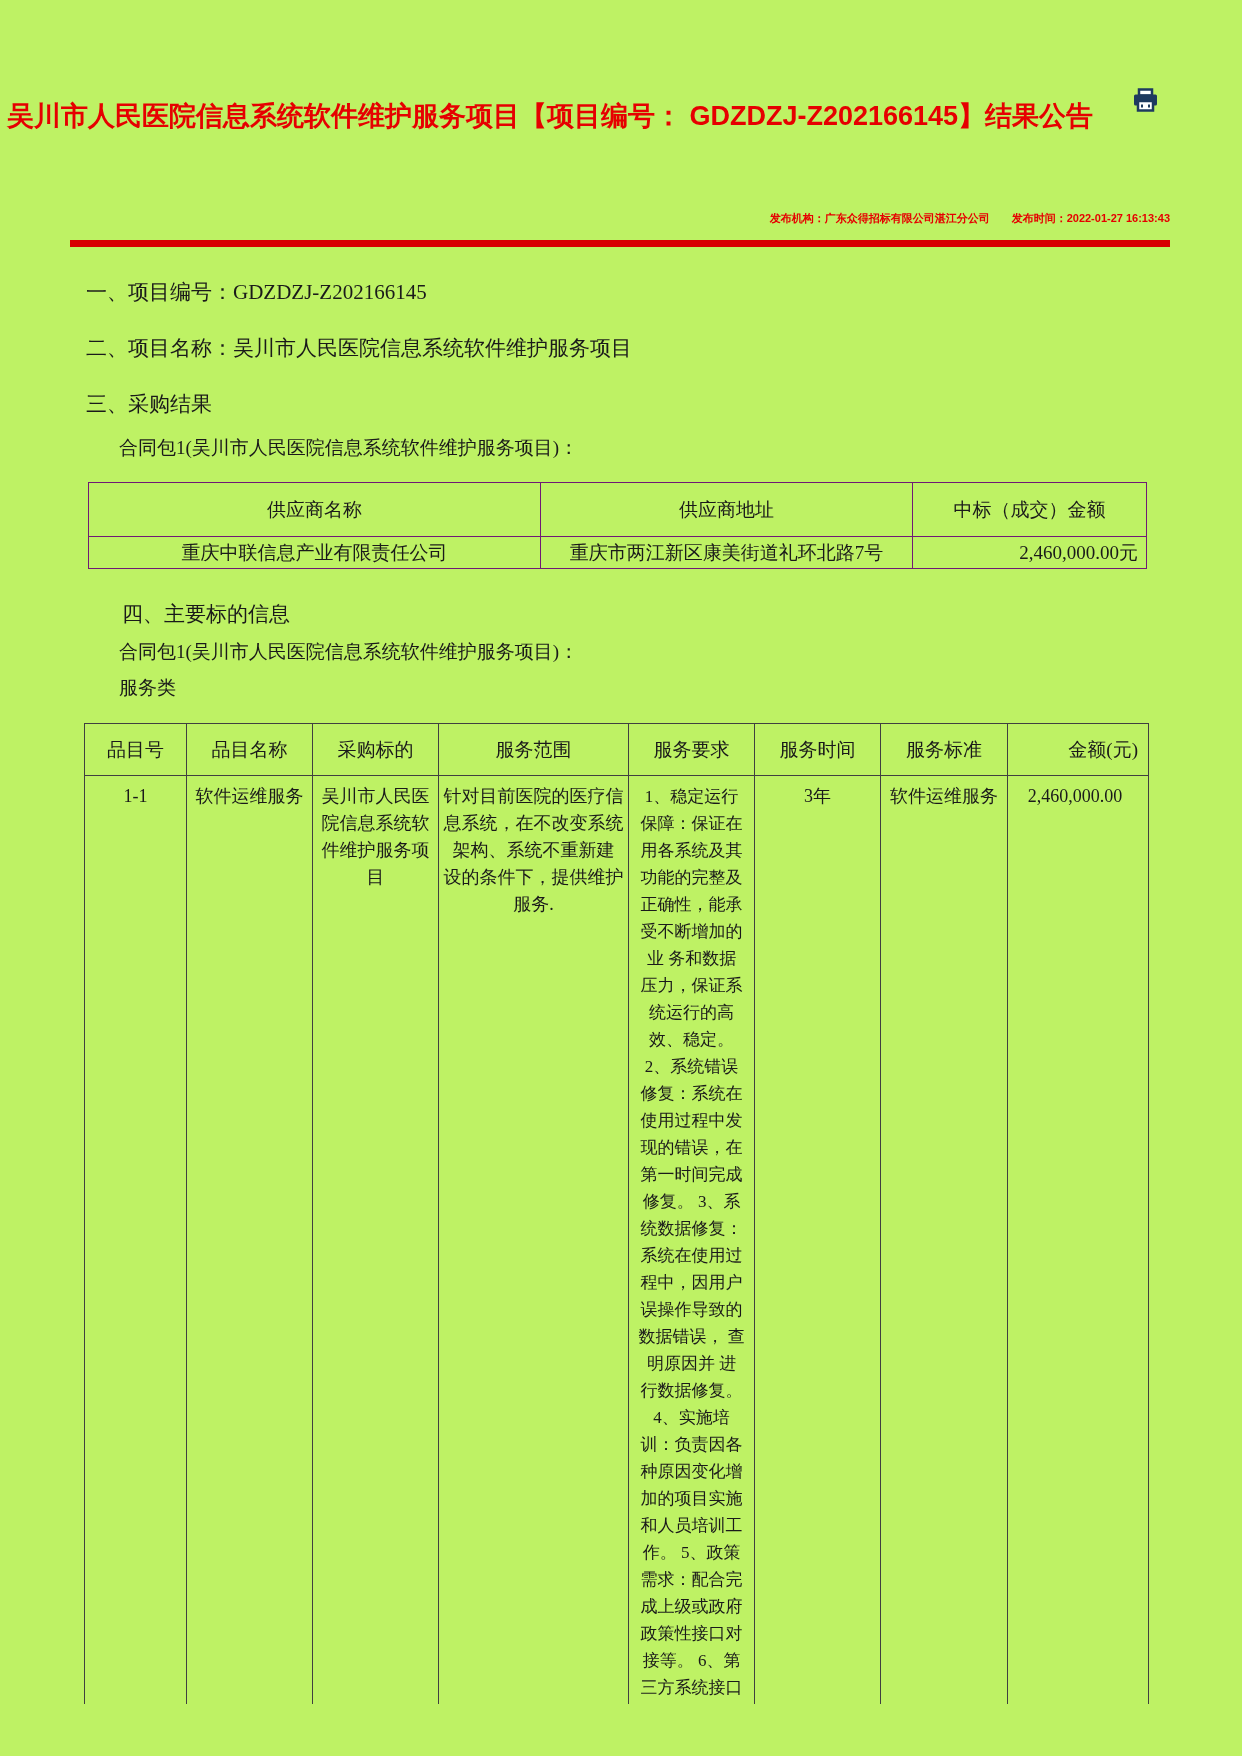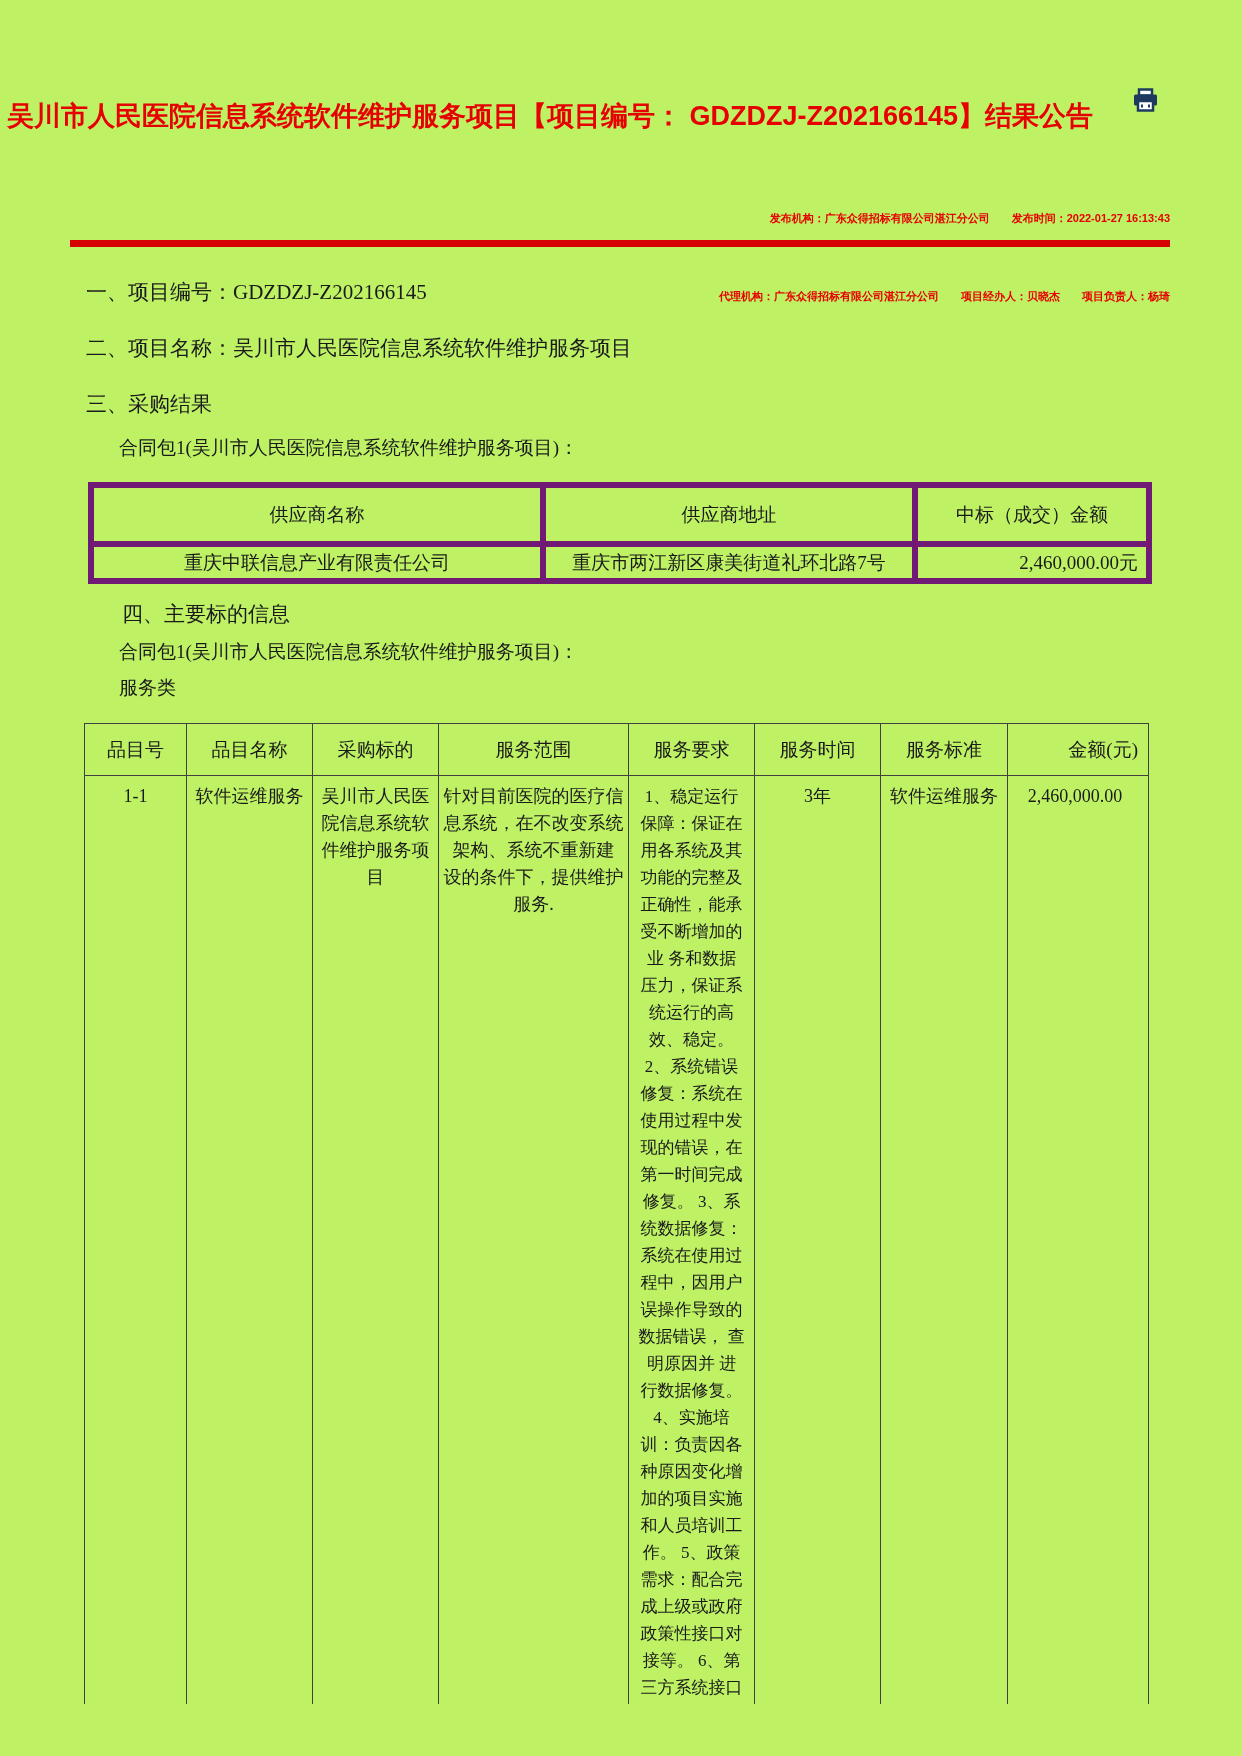--- a/index.html
+++ b/index.html
@@ -46,21 +46,21 @@
   .pkg-1{top:436px;}
   .pkg-2{top:640px;}
   .svc-class{top:676px;}
   
   table{border-collapse:collapse;}
   .result-table{
     position:absolute; top:482px; left:88px; width:1058px;
     table-layout:fixed; font-size:19px;
   }
   .result-table th,.result-table td{
-    border:6px solid #701a75; font-weight:400; text-align:center; padding:0;
+    border:1px solid #701a75; font-weight:400; text-align:center; padding:0;
   }
   .result-table th{height:53px;}
   .result-table td{height:31px;}
   .result-table .amount{ text-align:right; padding-right:8px;margin-left:44px; }
   
   .target-table{
     position:absolute; top:723px; left:84px; width:1064px;
     table-layout:fixed; font-size:19px;
   }
   .target-table th{
@@ -94,21 +94,20 @@
         <rect x="3" y="6.5" width="23" height="11" rx="1.5" fill="#1e3a5f"></rect>
         <rect x="7" y="13" width="15" height="9.5" fill="#ffffff" stroke="#1e3a5f" stroke-width="2.5"></rect>
         <rect x="10" y="16.5" width="2" height="3" fill="#1e3a5f"></rect>
         <rect x="17" y="16.5" width="2" height="3" fill="#1e3a5f"></rect>
       </svg>
     </span>
   </button>
 
   <div class="meta">
     <div>发布机构：广东众得招标有限公司湛江分公司　　发布时间：2022-01-27 16:13:43</div>
-    <div>代理机构：广东众得招标有限公司湛江分公司　　项目经办人：贝晓杰　　项目负责人：杨琦</div>
   </div>
 
   <div class="red-rule"></div>
 
   <div class="sec sec-1">一、项目编号：GDZDZJ-Z202166145</div>
   <div class="sec sec-2">二、项目名称：吴川市人民医院信息系统软件维护服务项目</div>
   <div class="sec sec-3">三、采购结果</div>
   <div class="pkg pkg-1">合同包1(吴川市人民医院信息系统软件维护服务项目)：</div>
 
   <table class="result-table">

